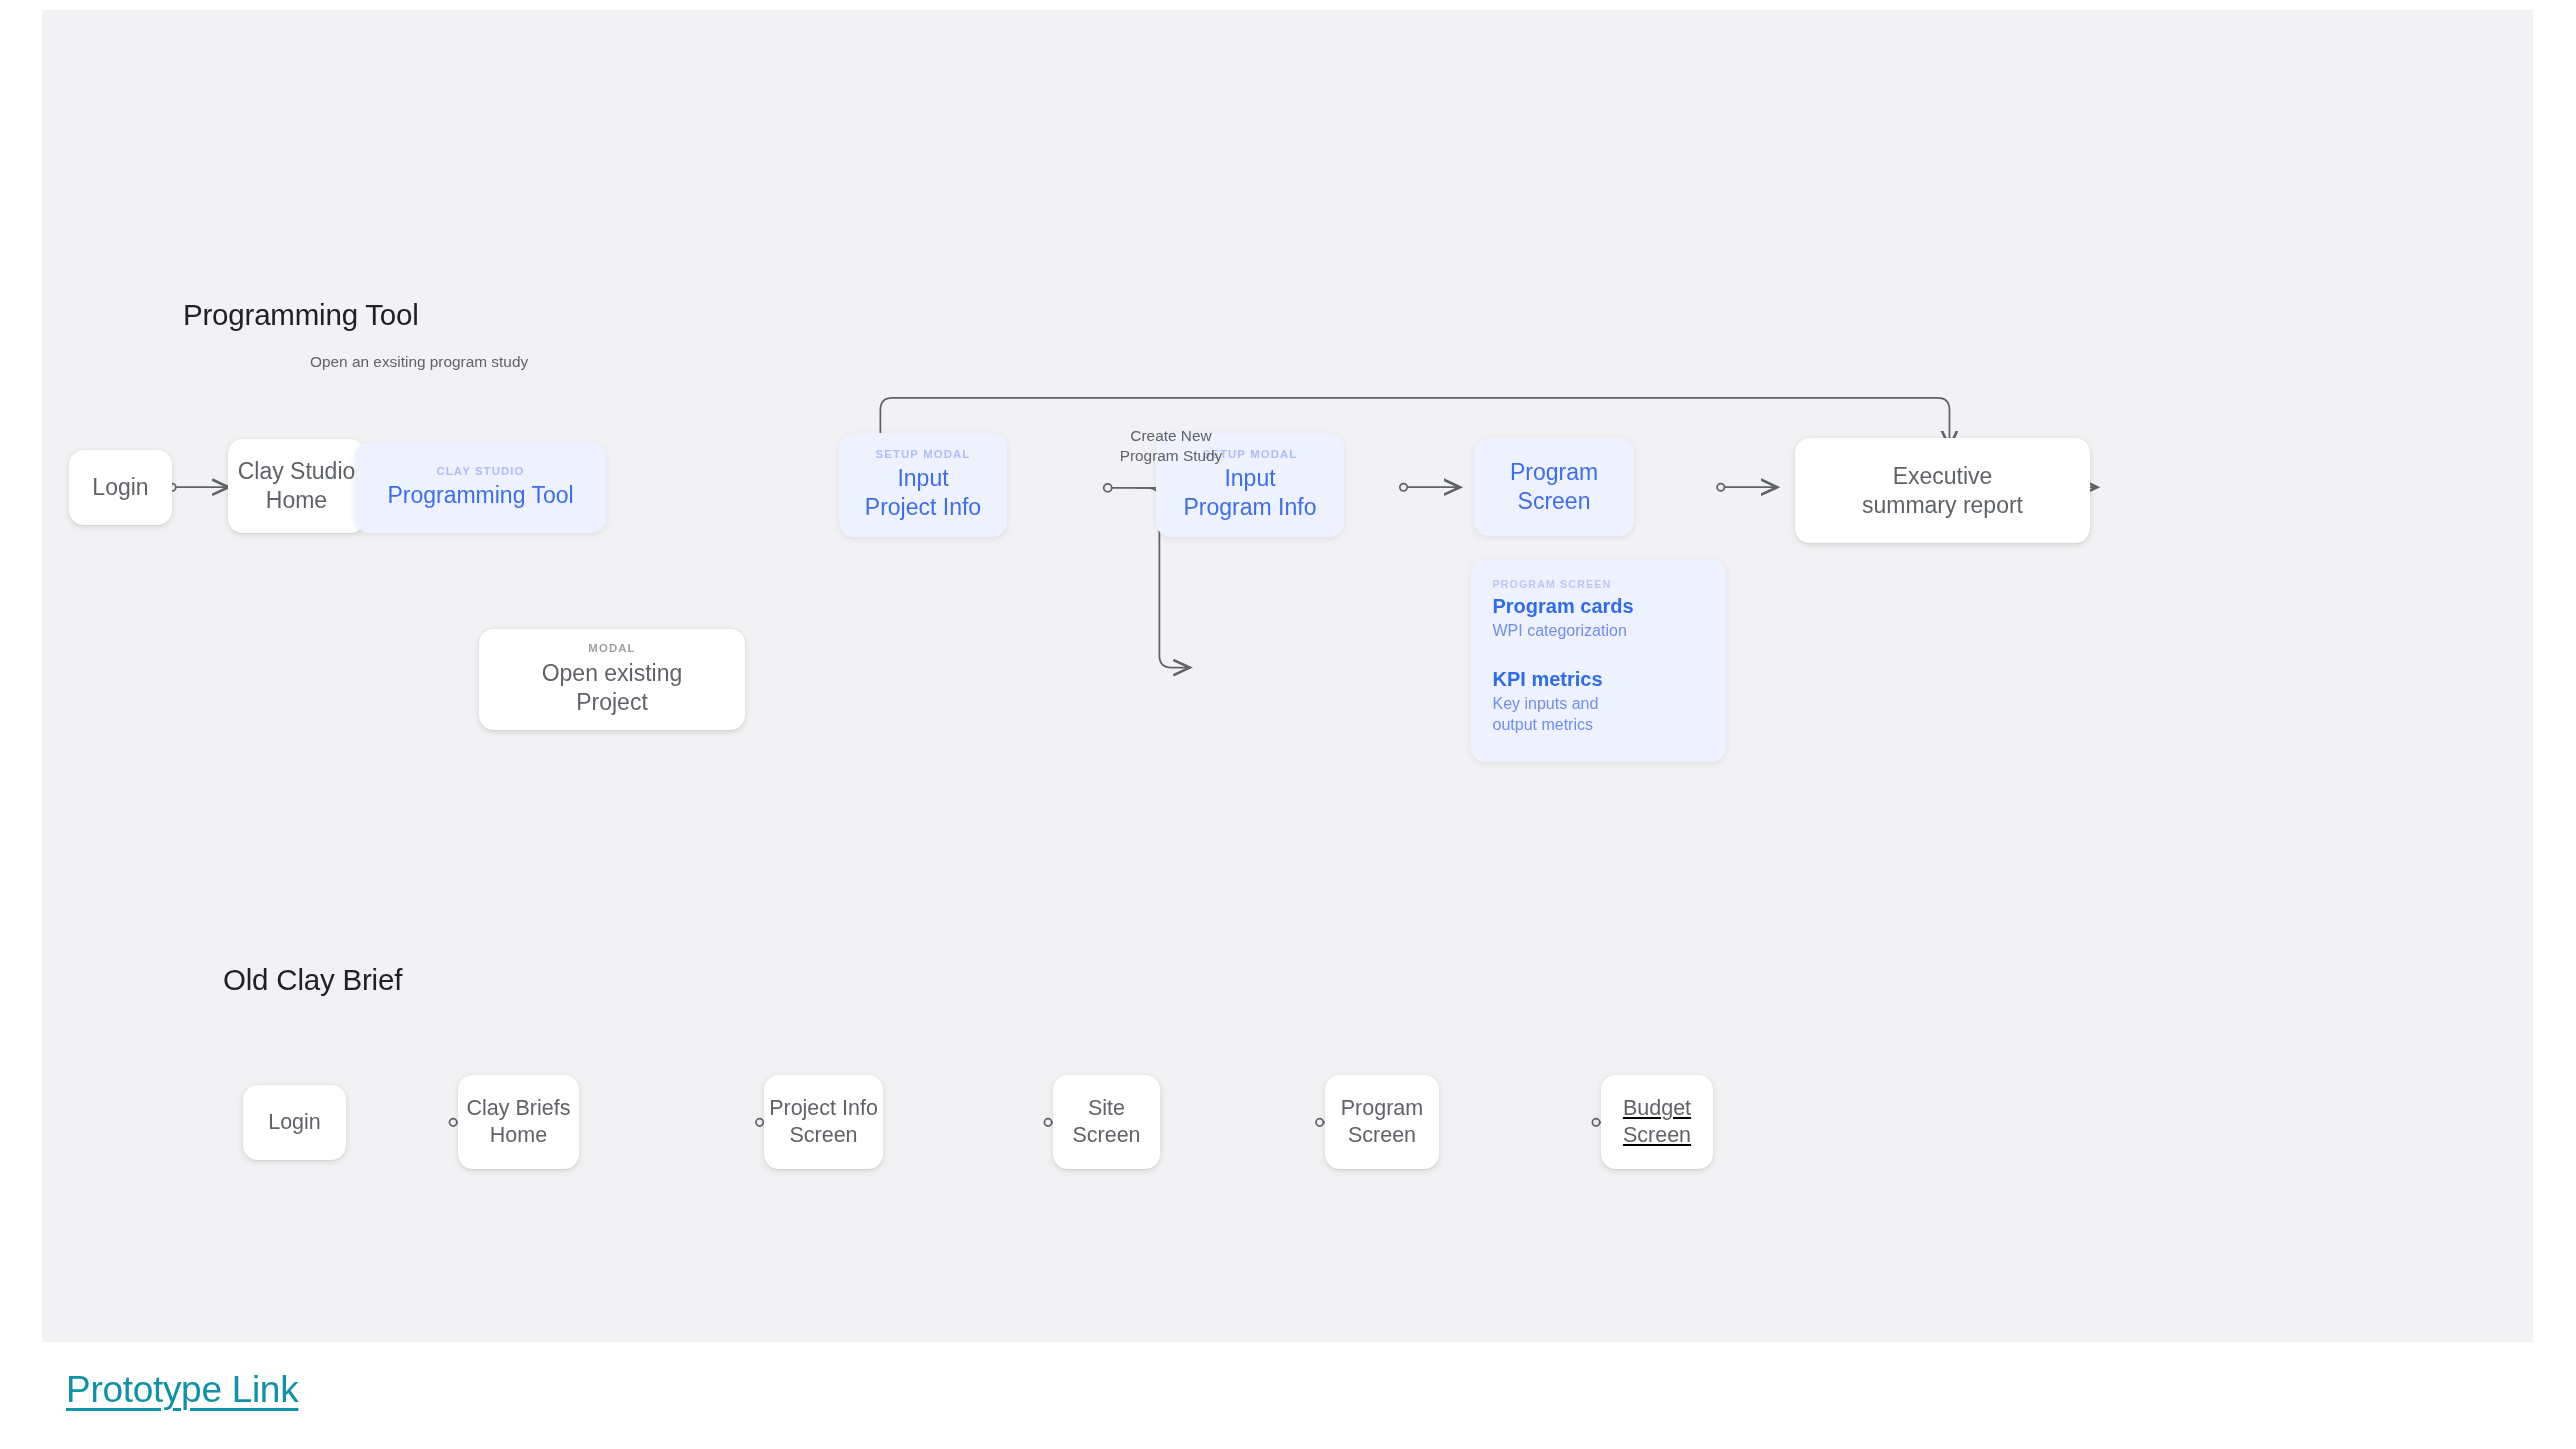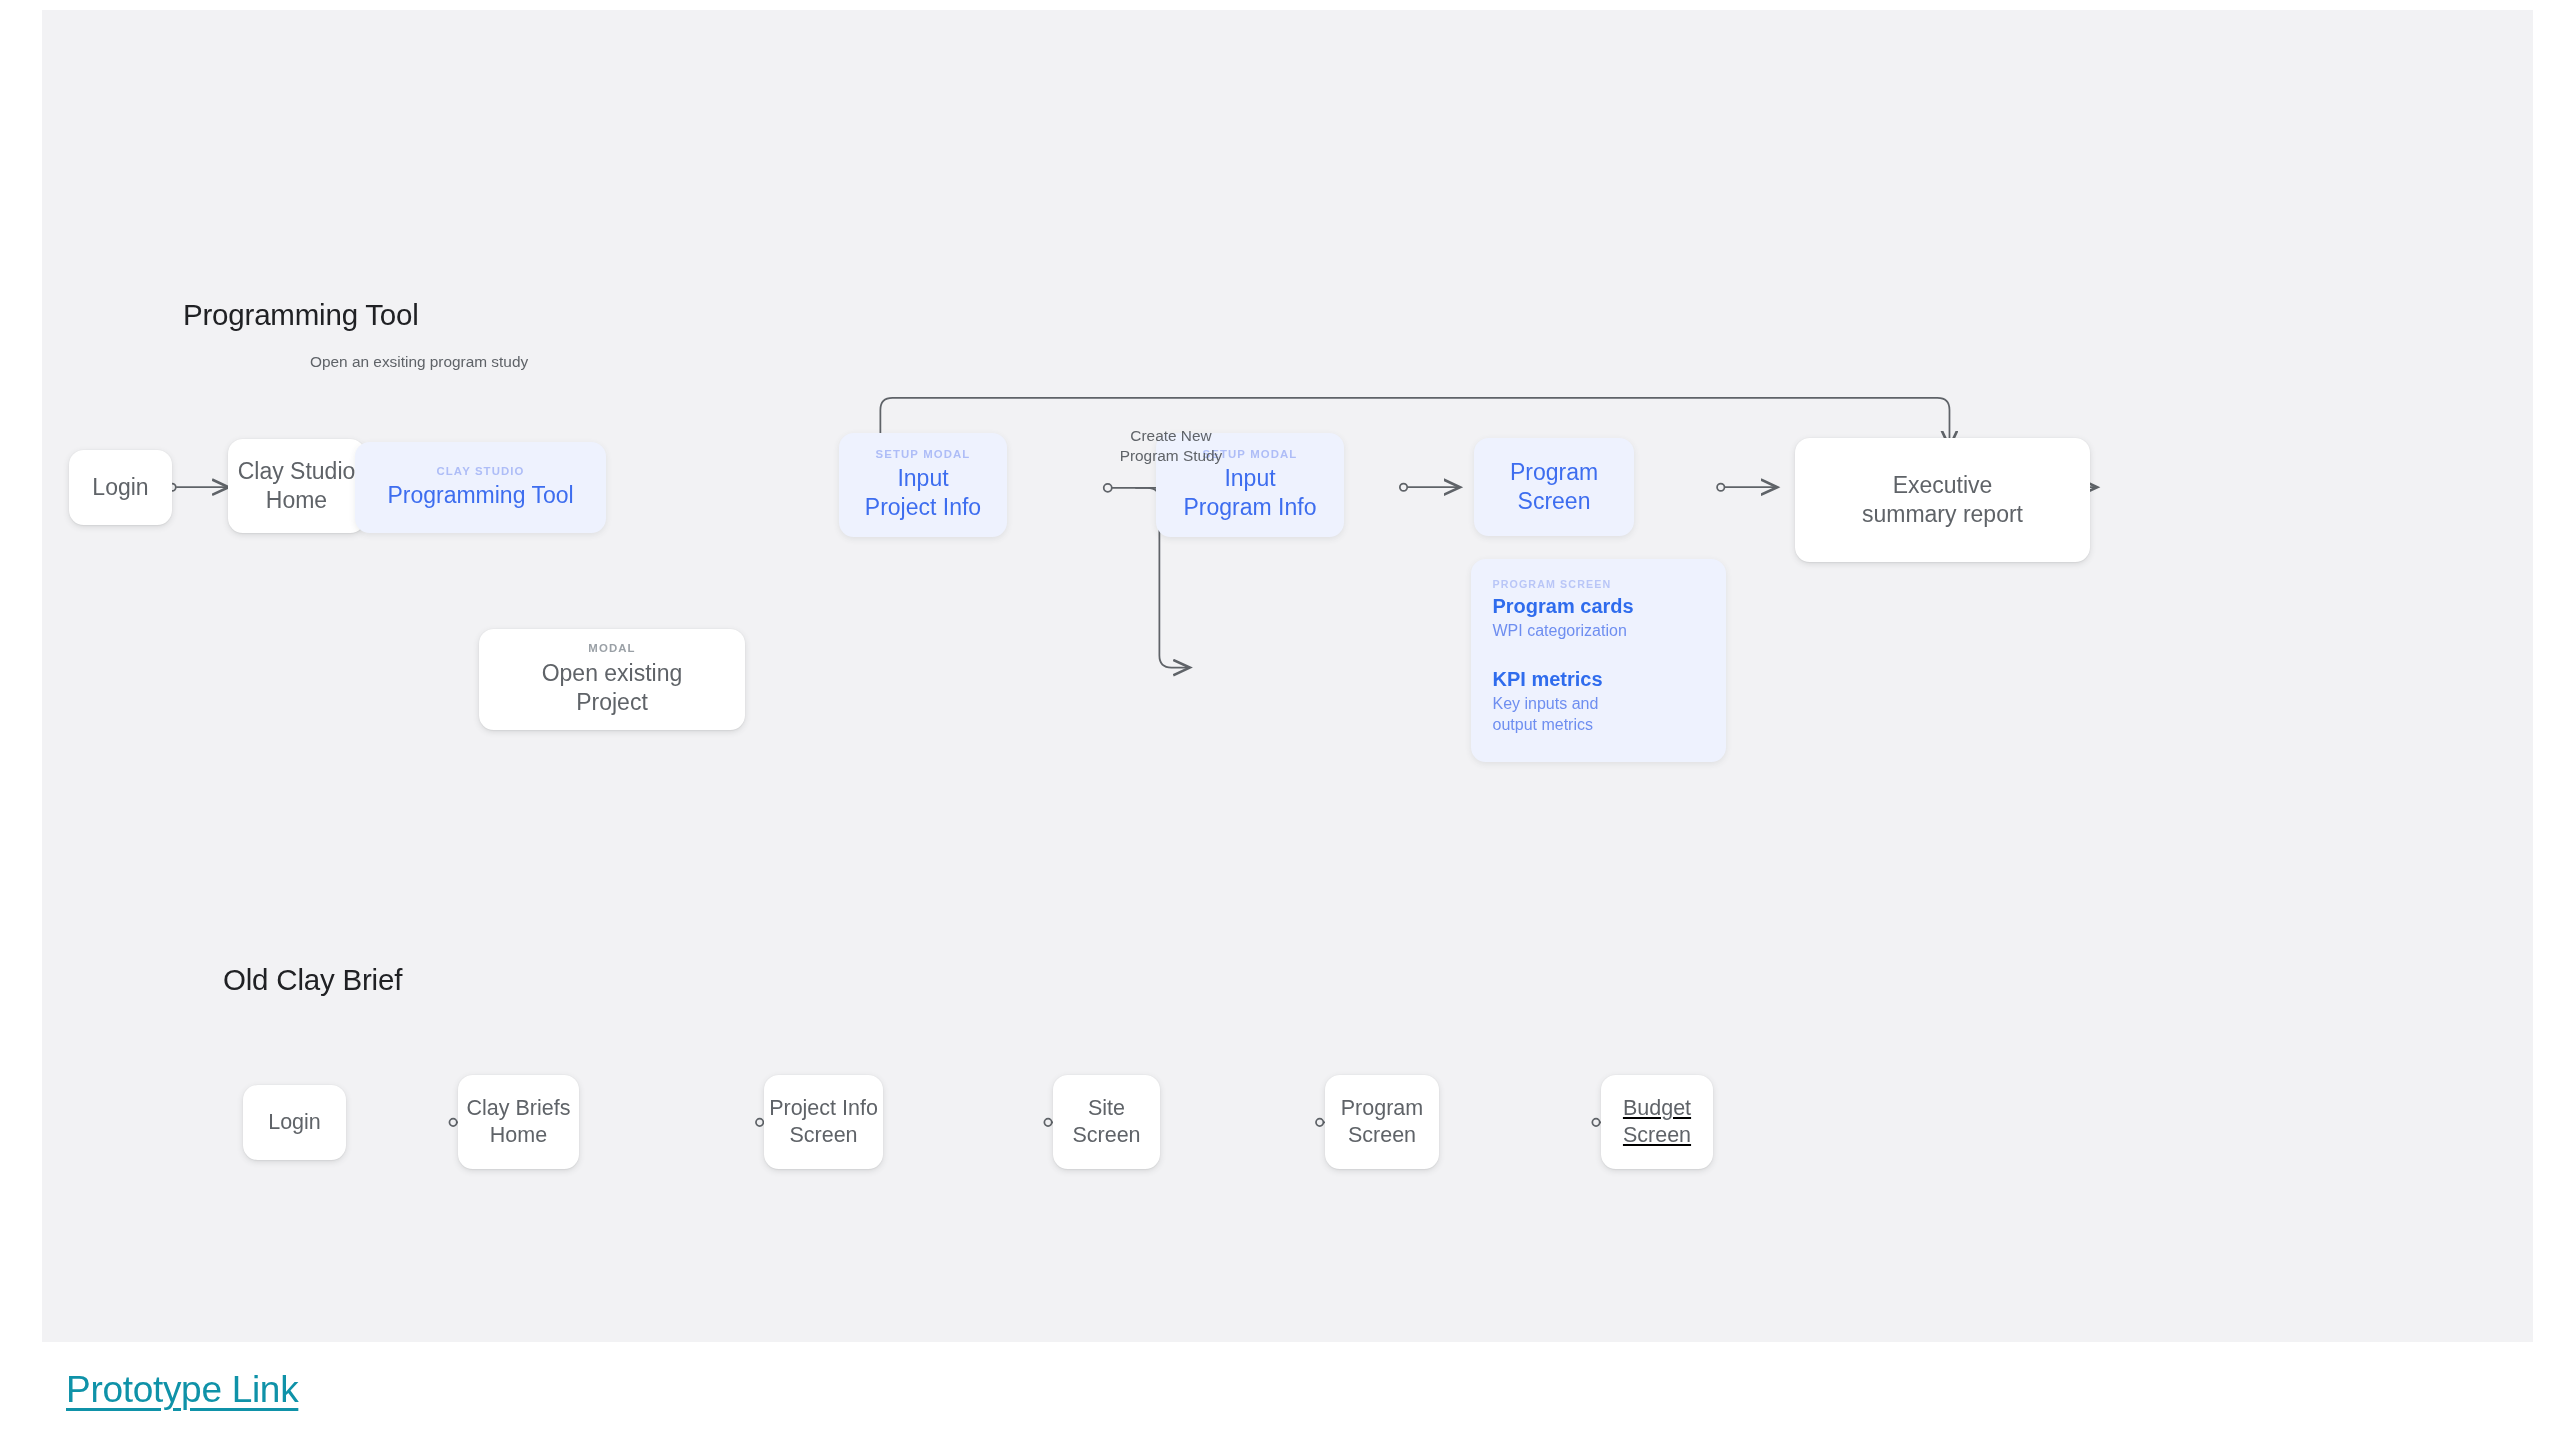--- a/index.html
+++ b/index.html
@@ -233,21 +233,21 @@
       <div class="eyebrow">SETUP MODAL</div>
       <div class="title">Input
 Program Info</div>
     </div>
 
     <div class="node blue" style="left:1432px; top:428px; width:160px; height:98px;">
       <div class="title">Program
 Screen</div>
     </div>
 
-    <div class="node white" style="left:1753px; top:428px; width:295px; height:124px;">
+    <div class="node white" style="left:1753px; top:428px; width:295px; height:105px;">
       <div class="title">Executive
 summary report</div>
     </div>
 
     <div class="node white" style="left:1147px; top:607px; width:266px; height:101px; transform:translateX(-710px);margin-top:12px;">
       <div class="eyebrow">MODAL</div>
       <div class="title">Open existing
 Project</div>
     </div>
 

